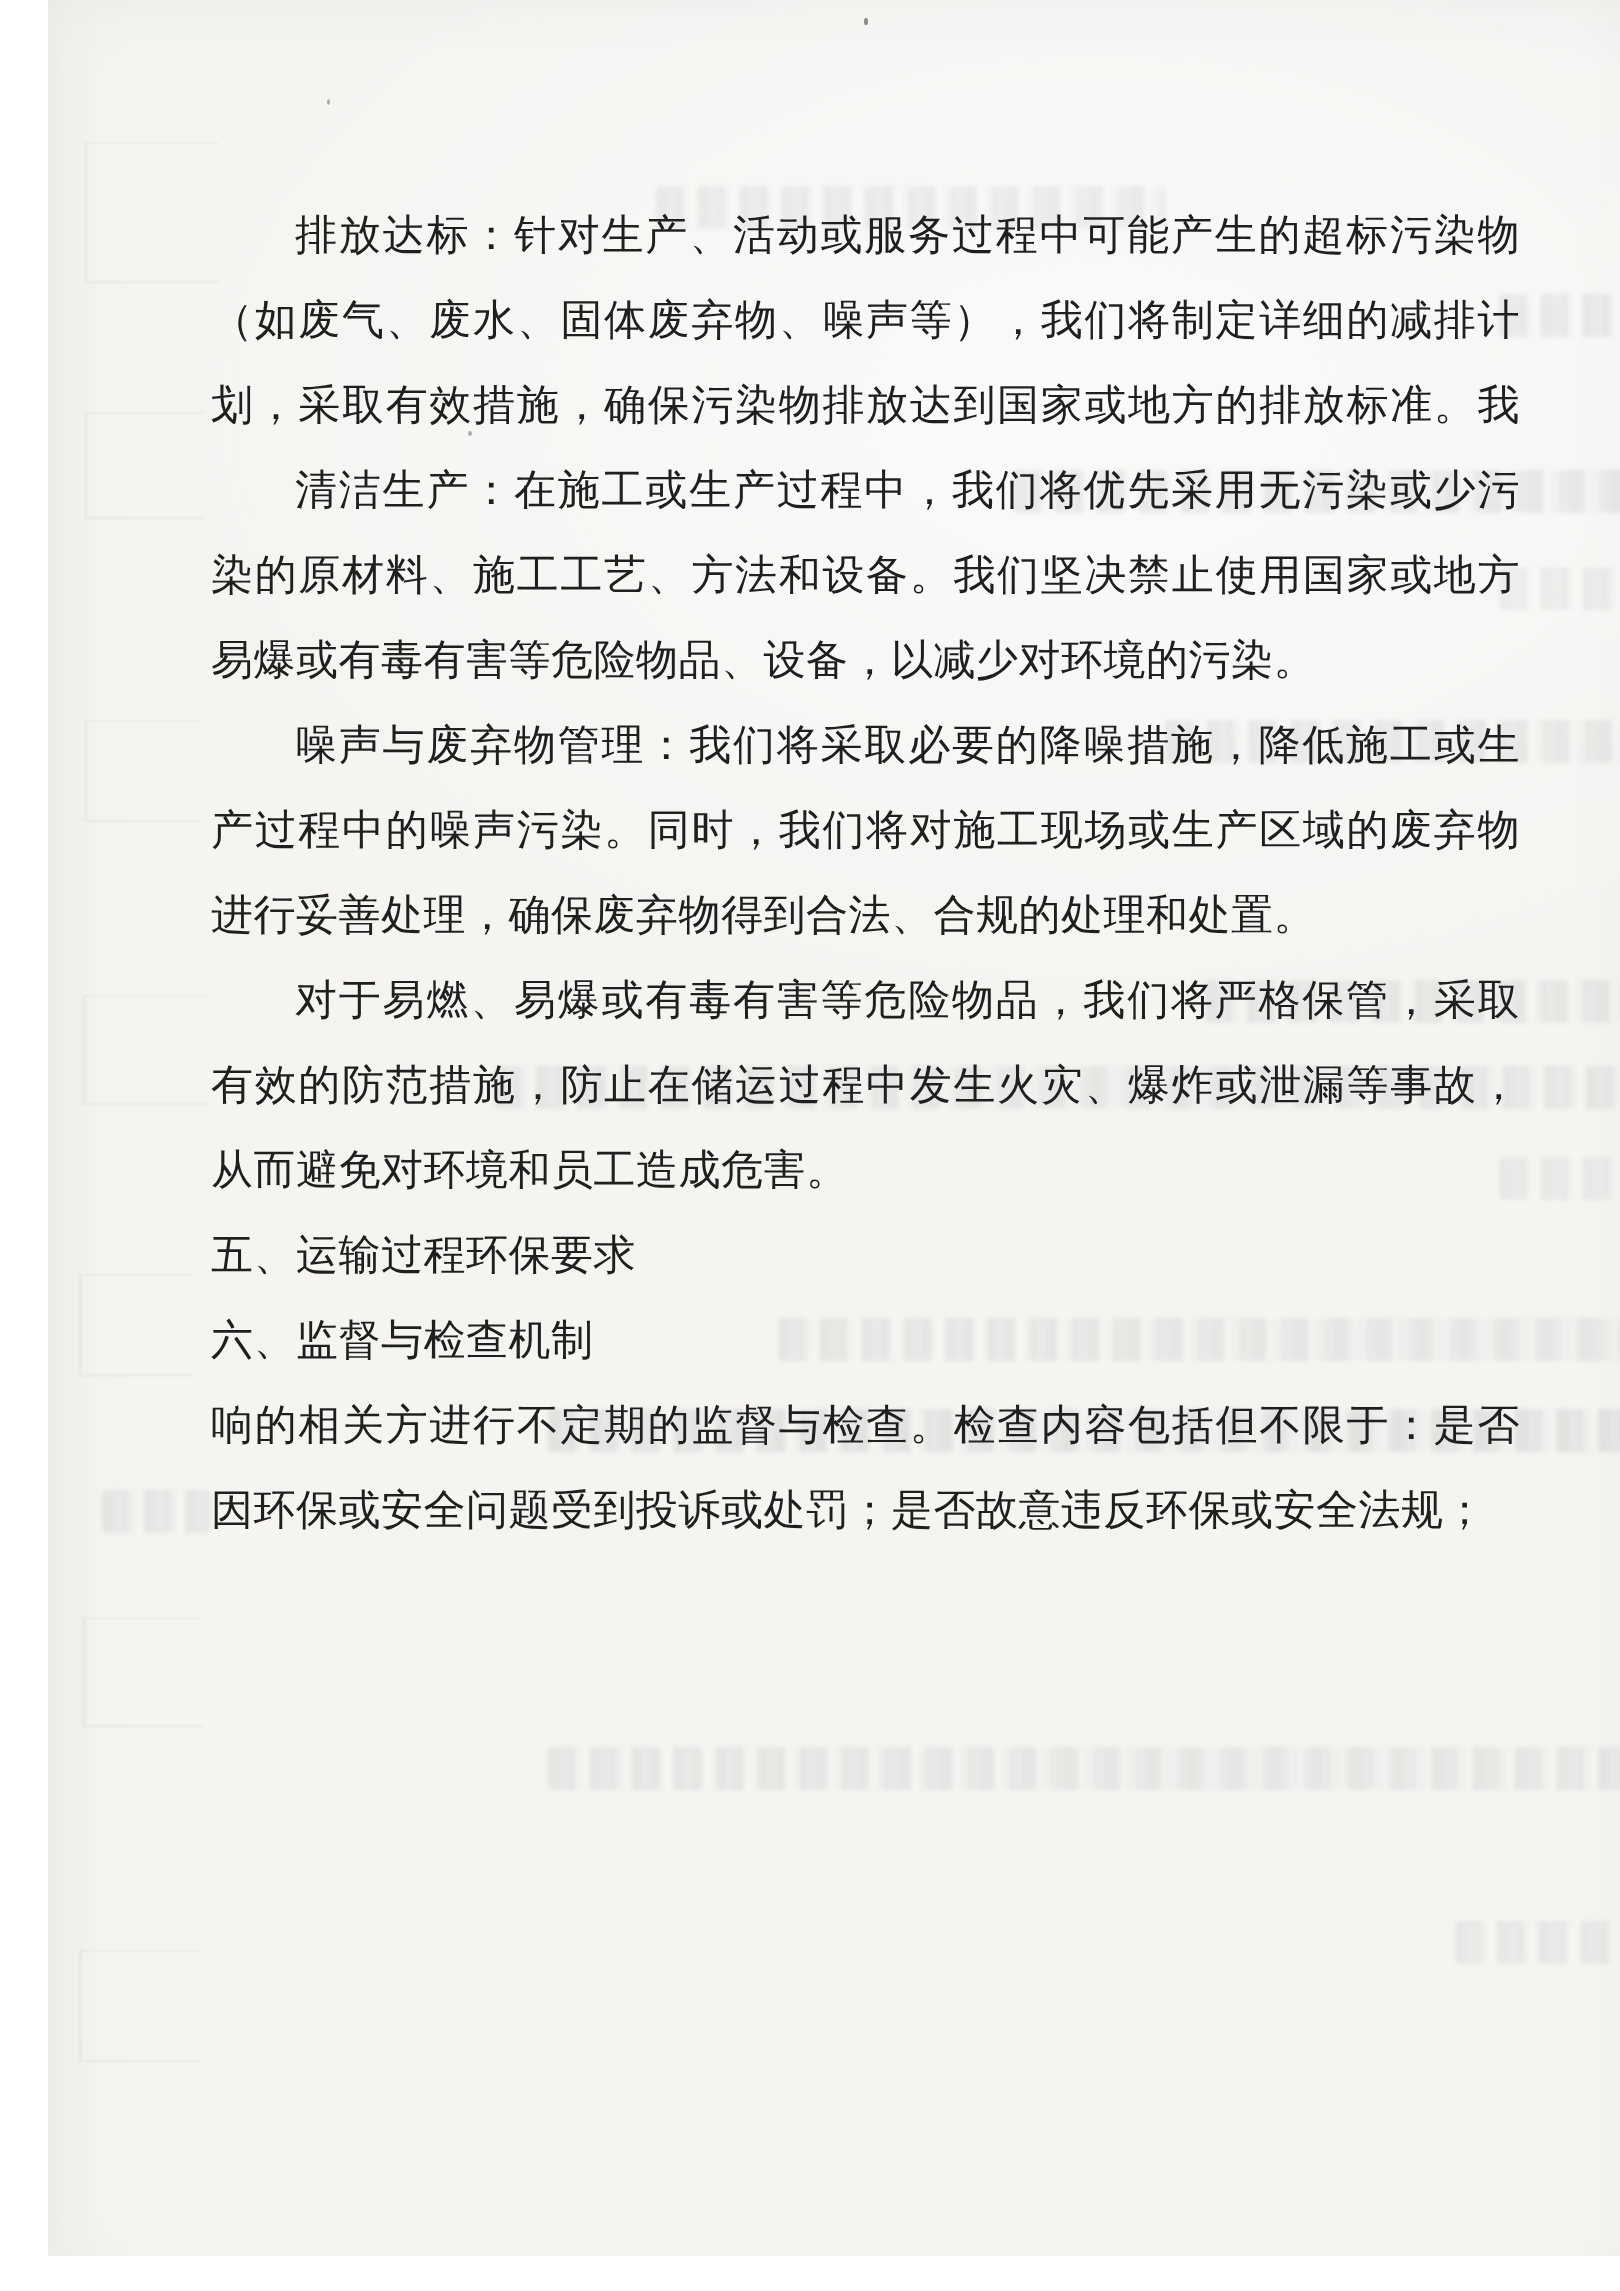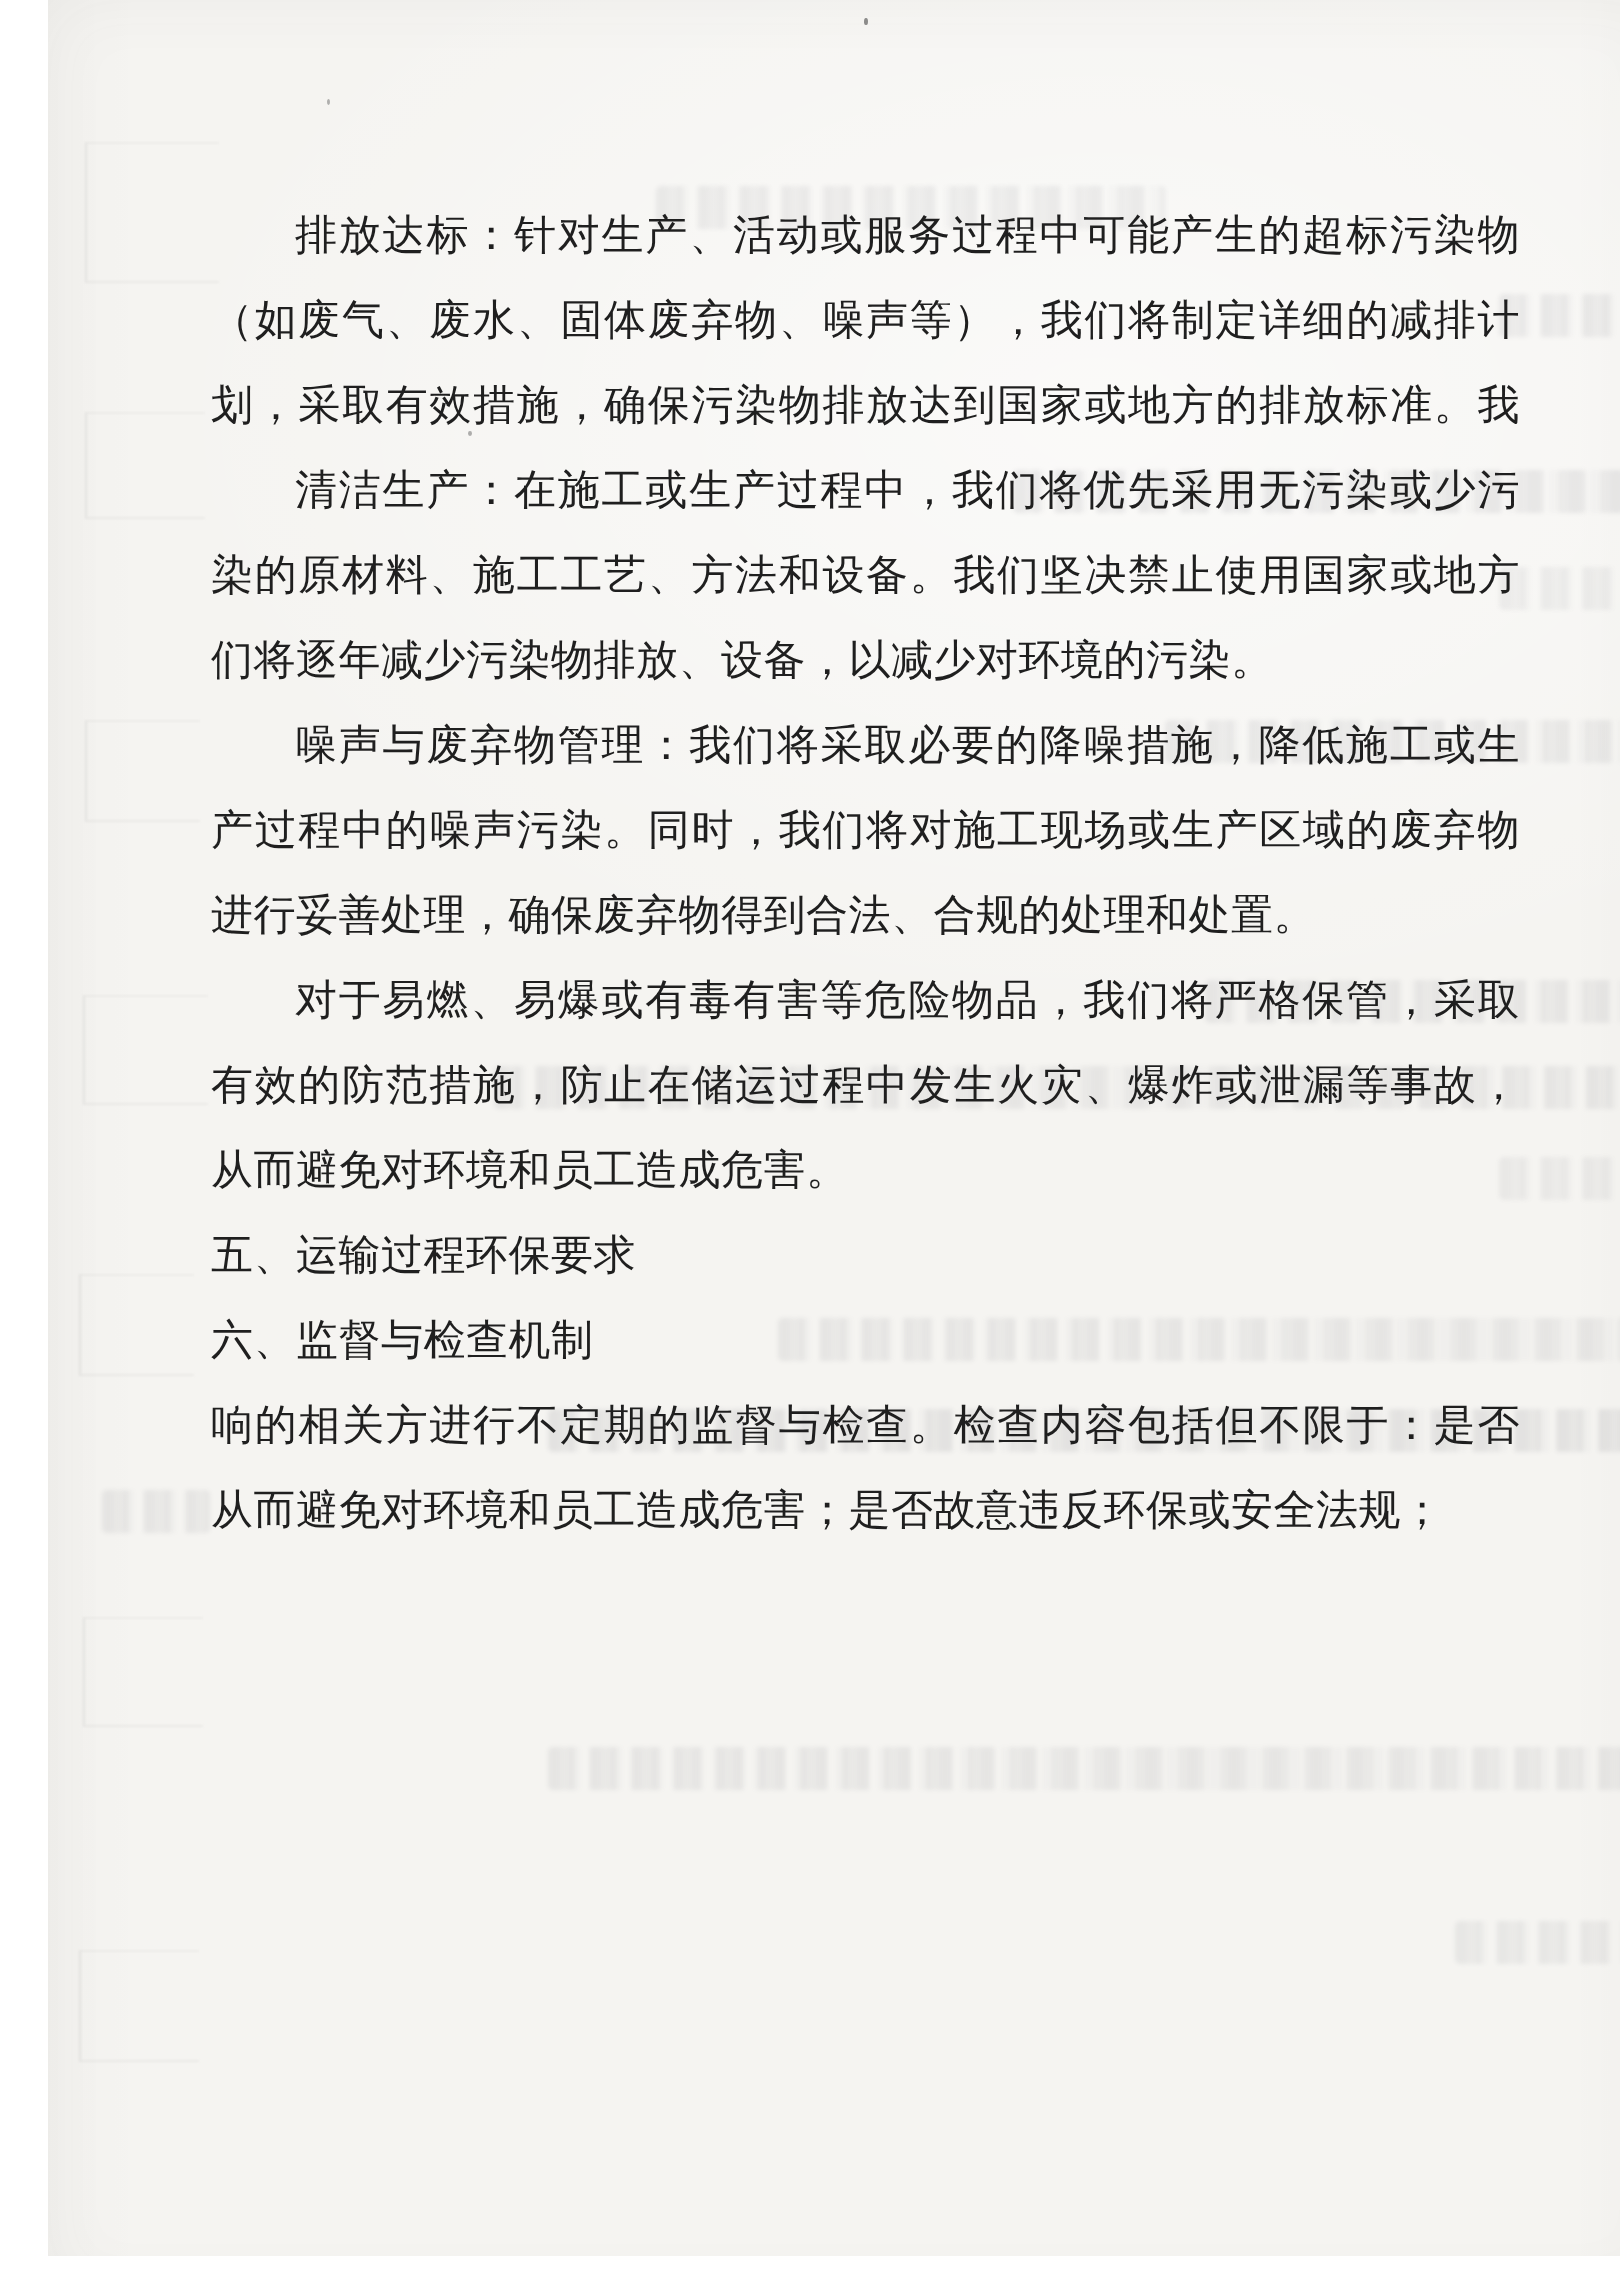--- a/index.html
+++ b/index.html
@@ -90,28 +90,28 @@
   <div class="speck" style="left:816px;top:17.6px;width:3.9px;height:7.8px;background:rgba(70,70,70,0.6);"></div>
   <div class="speck" style="left:279px;top:99px;width:2.9px;height:5.9px;background:rgba(90,90,90,0.45);"></div>
   <div class="speck" style="left:420px;top:431px;width:3.9px;height:4.9px;background:rgba(100,100,100,0.5);"></div>
 
   <main class="textblock">
     <div class="line indent justify">排放达标：针对生产、活动或服务过程中可能产生的超标污染物</div>
     <div class="line justify">（如废气、废水、固体废弃物、噪声等），我们将制定详细的减排计</div>
     <div class="line justify">划，采取有效措施，确保污染物排放达到国家或地方的排放标准。我</div>
     <div class="line indent justify">清洁生产：在施工或生产过程中，我们将优先采用无污染或少污</div>
     <div class="line justify">染的原材料、施工工艺、方法和设备。我们坚决禁止使用国家或地方</div>
-    <div class="line">们将逐年减少污染物排放、设备，以减少对环境的污染。</div>
+    <div class="line">易爆或有毒有害等危险物品、设备，以减少对环境的污染。</div>
     <div class="line indent justify">噪声与废弃物管理：我们将采取必要的降噪措施，降低施工或生</div>
     <div class="line justify">产过程中的噪声污染。同时，我们将对施工现场或生产区域的废弃物</div>
     <div class="line">进行妥善处理，确保废弃物得到合法、合规的处理和处置。</div>
     <div class="line indent justify">对于易燃、易爆或有毒有害等危险物品，我们将严格保管，采取</div>
     <div class="line justify">有效的防范措施，防止在储运过程中发生火灾、爆炸或泄漏等事故，</div>
     <div class="line">从而避免对环境和员工造成危害。</div>
     <div class="line">五、运输过程环保要求</div>
     <div class="line">六、监督与检查机制</div>
     <div class="line justify">响的相关方进行不定期的监督与检查。检查内容包括但不限于：是否</div>
-    <div class="line">从而避免对环境和员工造成危害；是否故意违反环保或安全法规；</div>
+    <div class="line">因环保或安全问题受到投诉或处罚；是否故意违反环保或安全法规；</div>
   </main>
 
   <div class="bottom-strip"></div>
 </div>
 
 
 </body></html>

